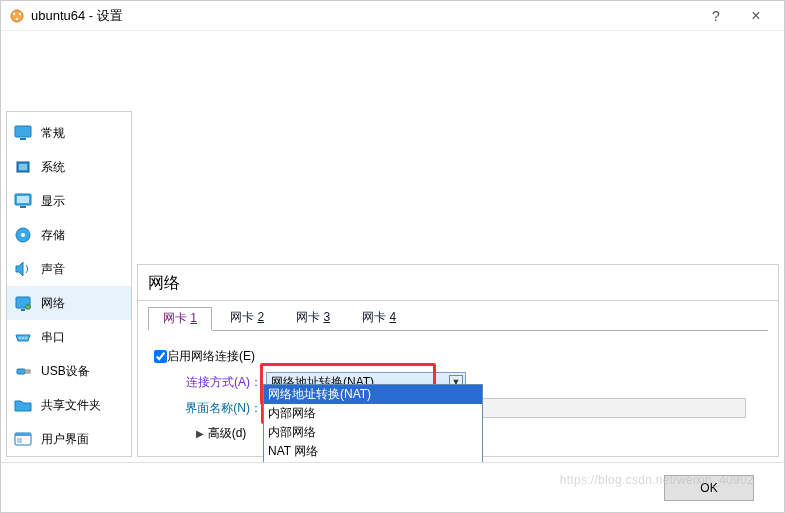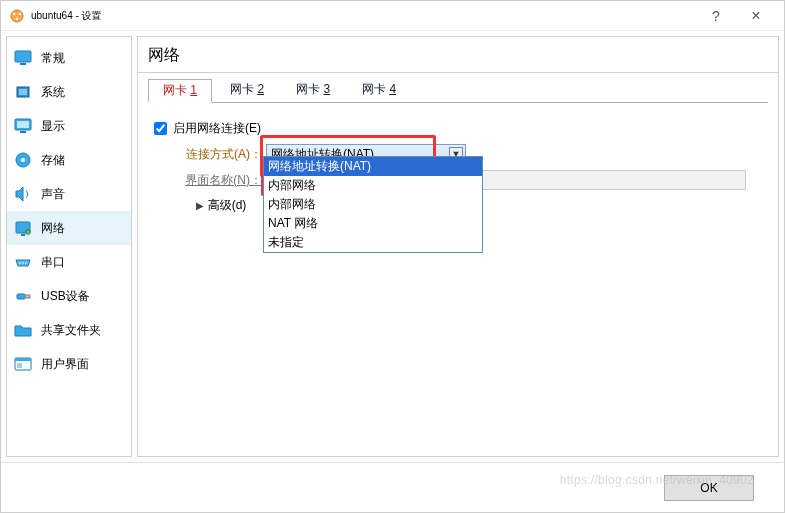--- a/index.html
+++ b/index.html
@@ -1,41 +1,41 @@
 <!DOCTYPE html>
 <html><head>
   <meta charset="utf-8">
   <style>
     * { box-sizing: border-box; margin: 0; padding: 0; font-family: "Microsoft YaHei", "SimSun", sans-serif; font-size: 12px; }
     body { background: #f0f0f0; width: 785px; height: 513px; overflow: hidden; }
     .window { width: 785px; height: 513px; background: #fff; display: flex; flex-direction: column; border: 1px solid #ccc; }
     .titlebar { height: 30px; display: flex; align-items: center; padding: 0 8px; background: #fff; border-bottom: 1px solid #eee; }
     .titlebar .ticon { margin-right: 6px; }
-    .titlebar .title { flex: 1; color: #000; font-size: 10px; }
+    .titlebar .title { flex: 1; color: #000; font-size: 13px; }
     .titlebar .winbtn { width: 40px; height: 30px; text-align: center; line-height: 30px; font-size: 14px; color: #555; }
     .titlebar .winbtn.close { font-size: 16px; }
-    .body { flex: 1; display: flex; overflow: hidden; }
+    .body { flex: 1; display: flex; overflow: hidden; align-items: flex-end; }
     .sidebar { width: 126px; background: #fff; border: 1px solid #d0d0d0; margin: 5px; margin-right: 0; padding-top: 4px; }
     .sb-item { display: flex; align-items: center; height: 34px; padding: 0 6px; cursor: pointer; gap: 8px; }
     .sb-item.active { background: #e7f3fb; }
     .sb-item .icon { width: 20px; height: 18px; display: inline-flex; align-items: center; justify-content: center; }
     .sb-item .label { color: #000; }
     .main { flex: 1; margin: 5px; display: flex; flex-direction: column; }
     .page-title { height: 36px; font-size: 16px; padding: 8px 10px; background: #fff; border: 1px solid #d0d0d0; border-bottom: none; }
     .content { flex: 1; border: 1px solid #d0d0d0; background: #fff; padding: 6px 10px 10px 10px; position: relative; }
     .tabs { display: flex; border-bottom: 1px solid #b0b0b0; height: 24px; }
     .tab { padding: 2px 14px; color: #0f172a; border-bottom: 2px solid transparent; margin-right: 4px; cursor: pointer; }
-    .tab.active { border: 1px solid #b0b0b0; border-bottom: 2px solid #fff; background: #fff; margin-bottom: -1px; color: #b91c1c; }
+    .tab.active { border: 1px solid #b0b0b0; border-bottom: 2px solid #fff; background: #fff; margin-bottom: -1px; color: #701a75; }
     .tab u { text-decoration: underline; }
     .tabpane { padding: 10px 6px 4px 6px; position: relative; }
     .row { display: flex; align-items: center; margin: 4px 0; height: 22px; }
-    .row.chk { margin-left: 0; gap: 6px; }
+    .row.chk { margin-left: 0; }
     .row.frm { margin-left: 18px; gap: 4px; }
-    .lbl { width: 90px; text-align: right; color: #a16207; }
-    .lbl.disabled { color: #737373; text-decoration: underline; }
+    .lbl { width: 90px; text-align: right; color: #6d28d9; }
+    .lbl.disabled { color: #0369a1; }
     .combo { position: relative; width: 200px; height: 20px; border: 1px solid #7a9fc4; background: linear-gradient(#e4f0fb,#cfe5f8); display: flex; align-items: center; padding: 0 4px; font-family: SimSun, monospace; font-size: 12px; }
     .combo .arrow { position: absolute; right: 2px; top: 2px; width: 14px; height: 14px; border: 1px solid #6a8bb0; background: #e6eef7; font-size: 9px; line-height: 12px; text-align: center; color: #333; }
     .combo2 { width: 480px; height: 20px; border: 1px solid #c8c8c8; background: #f2f2f2; }
     .dropdown { position: absolute; left: 115px; top: 53px; width: 220px; border: 1px solid #6a8bb0; background: #fff; z-index: 10; font-family: SimSun, monospace; }
     .dropdown .opt { padding: 1px 4px; white-space: nowrap; }
     .dropdown .opt.sel { background: #2a6bd1; color: #fff; }
     .adv { margin-left: 42px; margin-top: 6px; display: flex; align-items: center; gap: 4px; color: #000; }
     .adv .tri { font-size: 10px; color: #444; }
     .hl-red { position: absolute; border: 3px solid #e33; border-radius: 2px; pointer-events: none; }
     .footer { height: 50px; display: flex; justify-content: flex-end; align-items: center; gap: 10px; padding-right: 30px; border-top: 1px solid #e0e0e0; position: relative; }

